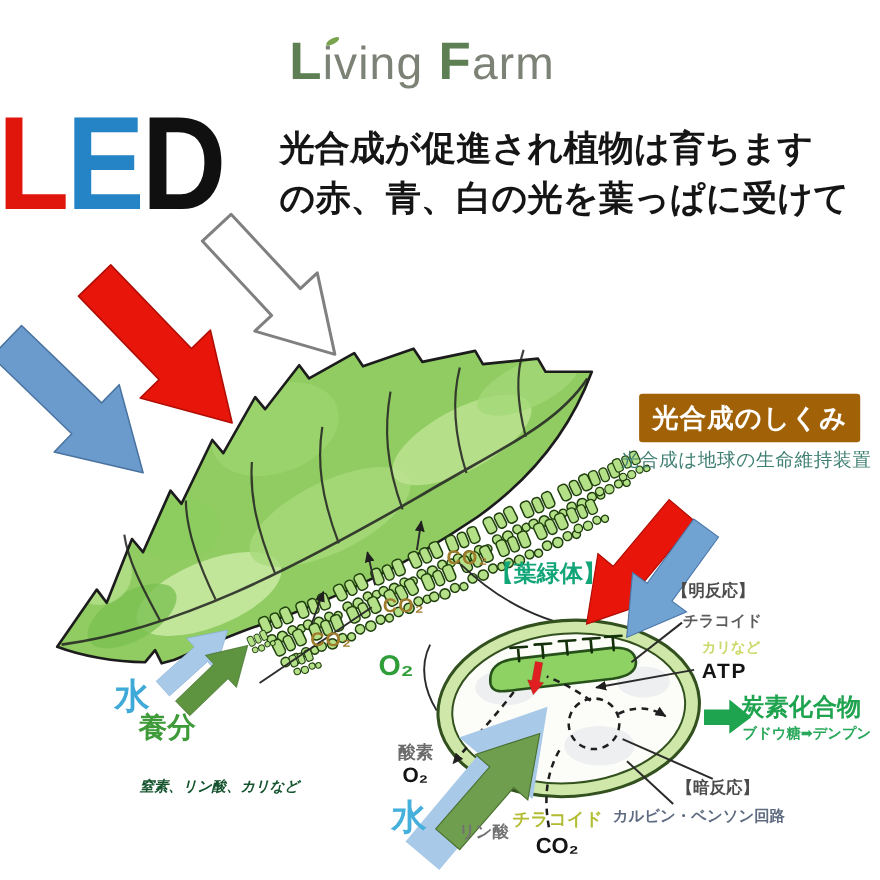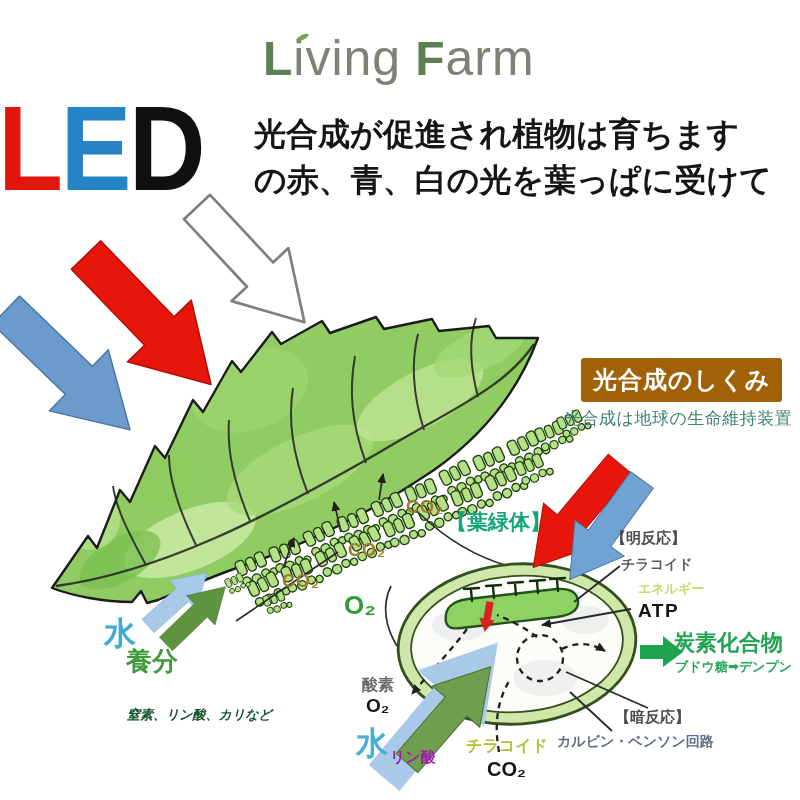--- a/index.html
+++ b/index.html
@@ -3,21 +3,21 @@
 <meta charset="utf-8">
 <style>
   html,body{margin:0;padding:0;background:#fff;}
   .page{position:relative;width:800px;height:800px;background:#ffffff;overflow:hidden;
         font-family:"Liberation Sans","DejaVu Sans",sans-serif;}
   .scene{position:absolute;left:0;top:0;width:800px;height:800px;}
 
   
   .logo{position:absolute;left:263px;top:29px;white-space:nowrap;letter-spacing:1px;}
   .logo .cap{font-size:48px;font-weight:600;color:#5d7f53;}
-  .logo .low{font-size:50px;font-weight:500;color:#7c8276;}
+  .logo .low{font-size:42px;font-weight:500;color:#7c8276;}
   .logo .gap{display:inline-block;width:14px;}
   .leaf-accent{position:absolute;left:33px;top:6px;width:13px;height:5px;border-radius:50% 70% 50% 70%;
         background:#79a34c;transform:rotate(-32deg);}
 
   
   .led{position:absolute;left:-2px;top:88px;font-size:121px;font-weight:700;line-height:1;
        letter-spacing:-3px;transform:scaleX(.88);transform-origin:left top;white-space:nowrap;}
   .led .l{color:#e0150b;} .led .e{color:#2584c6;} .led .d{color:#101010;}
   .headline{position:absolute;left:254px;top:111px;font-size:32px;font-weight:700;color:#151515;
        line-height:1.44;white-space:nowrap;}
@@ -39,21 +39,21 @@
   .thyla{left:621px;top:557px;font-size:14px;color:#5c5c5c;}
   .energy{left:638px;top:582px;font-size:13px;color:#ccd968;}
   .atp{left:638px;top:601px;font-size:19px;color:#141414;letter-spacing:1.5px;}
   .carbs{left:673px;top:632px;font-size:22px;color:#1ea34f;}
   .gluc{left:675px;top:660px;font-size:13px;color:#28a85a;}
   .dark-r{left:615px;top:709px;font-size:15px;color:#4c4c4c;}
   .calvin{left:557px;top:734px;font-size:14px;color:#5e6b80;}
   .oxy{left:362px;top:677px;font-size:16px;color:#6b6b6b;}
   .oxy-o2{left:366px;top:696px;font-size:19px;color:#141414;}
   .water-in{left:356px;top:727px;font-size:32px;color:#45b0dc;}
-  .phos{left:390px;top:749px;font-size:15px;color:#a21caf;text-align:center;}
+  .phos{left:417px;top:749px;font-size:15px;color:#737373;text-align:center;}
   .cdiox{left:466px;top:738px;font-size:16px;color:#b2bd33;}
   .cdiox-co2{left:487px;top:759px;font-size:20px;color:#141414;}
   .water-left{left:104px;top:617px;font-size:32px;color:#3fa9d8;}
   .nutri{left:126px;top:648px;font-size:26px;color:#3f9a3a;}
   .nutri-d{left:127px;top:708px;font-size:13px;color:#14532d;font-weight:600;font-style:italic;}
 </style>
 </head>
 <body>
 
 <div class="page">
@@ -228,21 +228,21 @@
   <div class="infobox">光合成のしくみ</div>
   <div class="infosub">光合成は地球の生命維持装置</div>
 
   <div class="lbl co2-a">CO₂</div>
   <div class="lbl co2-b">CO₂</div>
   <div class="lbl co2-c">CO₂</div>
   <div class="lbl o2-leaf">O₂</div>
   <div class="lbl chloro">【葉緑体】</div>
   <div class="lbl light-r">【明反応】</div>
   <div class="lbl thyla">チラコイド</div>
-  <div class="lbl energy">エネルギー</div>
+  <div class="lbl energy">カリなど</div>
   <div class="lbl atp">ATP</div>
   <div class="lbl carbs">炭素化合物</div>
   <div class="lbl gluc">ブドウ糖➡デンプン</div>
   <div class="lbl dark-r">【暗反応】</div>
   <div class="lbl calvin">カルビン・ベンソン回路</div>
   <div class="lbl oxy">酸素</div>
   <div class="lbl oxy-o2">O₂</div>
   <div class="lbl water-in">水</div>
   <div class="lbl phos">リン酸</div>
   <div class="lbl cdiox">チラコイド</div>

